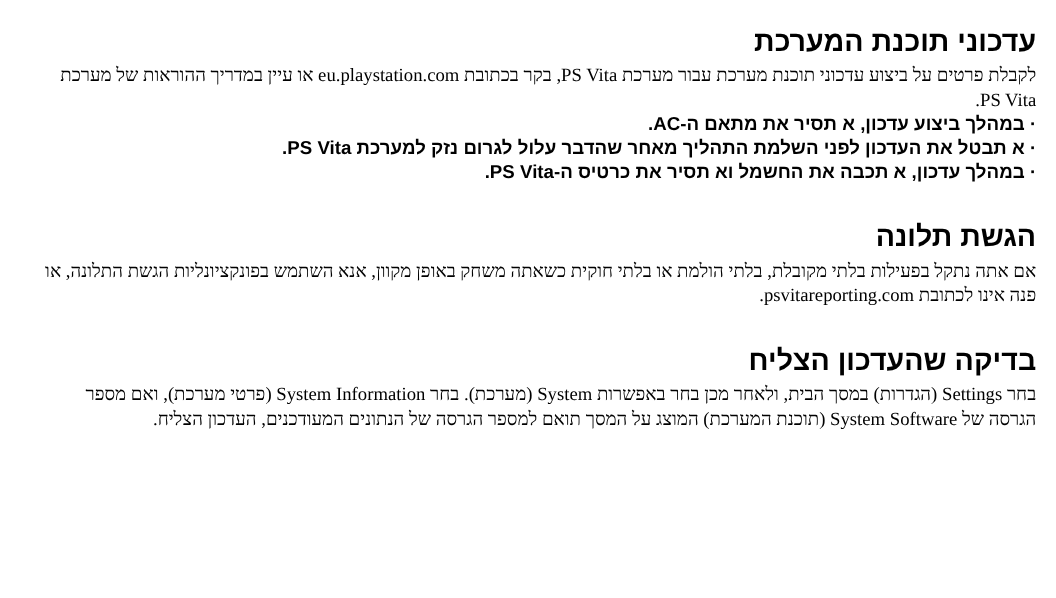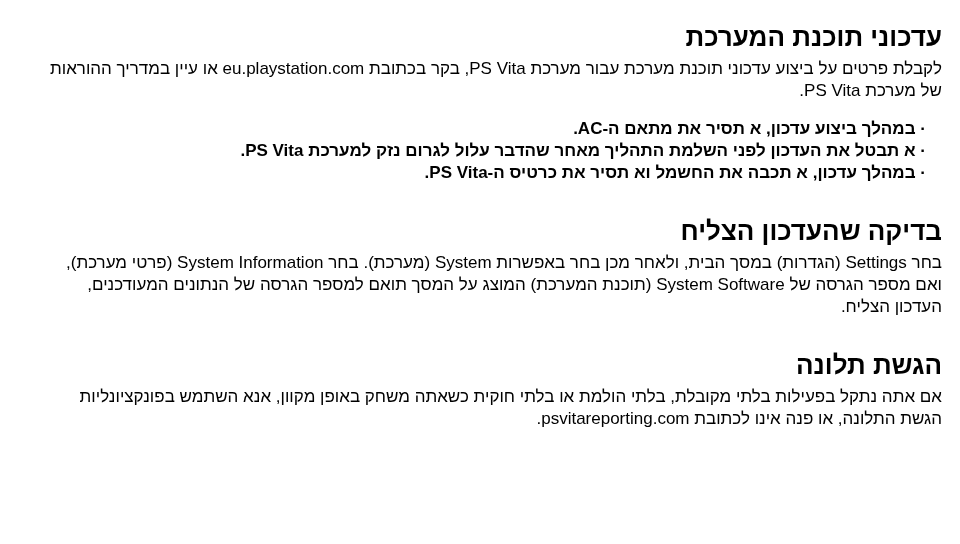--- a/index.html
+++ b/index.html
@@ -28,27 +28,28 @@
     margin: 32px 0 6px 0;
   }
   .doc section:first-child .section-heading {
     margin-top: 0;
   }
   .para {
     font-size: 17px;
     line-height: 22px;
     font-weight: normal;
     margin: 6px 0 0 0;
+    font-family: Liberation Serif, serif;
   }
   .para + .para {
     margin-top: 15px;
   }
   .bullets {
     list-style: none;
-    margin: 16px;
+    margin: 0;
     padding: 0;
     font-size: 17px;
     line-height: 22px;
     font-weight: bold;
     text-align: right;
   }
   .bullets li {
     margin: 0;
   }
   .bullet-marker {
@@ -64,22 +65,22 @@
     <h2 class="section-heading">עדכוני תוכנת המערכת</h2>
     <p class="para">לקבלת פרטים על ביצוע עדכוני תוכנת מערכת עבור מערכת PS Vita, בקר בכתובת eu.playstation.com או עיין במדריך ההוראות של מערכת PS Vita.</p>
     <ul class="bullets">
       <li><span class="bullet-marker">·</span> <span>במהלך ביצוע עדכון, א תסיר את מתאם ה-AC.</span></li>
       <li><span class="bullet-marker">·</span> <span>א תבטל את העדכון לפני השלמת התהליך מאחר שהדבר עלול לגרום נזק למערכת PS Vita.</span></li>
       <li><span class="bullet-marker">·</span> <span>במהלך עדכון, א תכבה את החשמל וא תסיר את כרטיס ה-PS Vita.</span></li>
     </ul>
   </section>
 
   <section>
-    <h2 class="section-heading">בדיקה שהעדכון הצליח</h2>
-    <p class="para">בחר Settings (הגדרות) במסך הבית, ולאחר מכן בחר באפשרות System (מערכת). בחר System Information (פרטי מערכת), ואם מספר הגרסה של System Software (תוכנת המערכת) המוצג על המסך תואם למספר הגרסה של הנתונים המעודכנים, העדכון הצליח.</p>
+    <h2 class="section-heading">הגשת תלונה</h2>
+    <p class="para">אם אתה נתקל בפעילות בלתי מקובלת, בלתי הולמת או בלתי חוקית כשאתה משחק באופן מקוון, אנא השתמש בפונקציונליות הגשת התלונה, או פנה אינו לכתובת psvitareporting.com.</p>
   </section>
 
   <section>
-    <h2 class="section-heading">הגשת תלונה</h2>
-    <p class="para">אם אתה נתקל בפעילות בלתי מקובלת, בלתי הולמת או בלתי חוקית כשאתה משחק באופן מקוון, אנא השתמש בפונקציונליות הגשת התלונה, או פנה אינו לכתובת psvitareporting.com.</p>
+    <h2 class="section-heading">בדיקה שהעדכון הצליח</h2>
+    <p class="para">בחר Settings (הגדרות) במסך הבית, ולאחר מכן בחר באפשרות System (מערכת). בחר System Information (פרטי מערכת), ואם מספר הגרסה של System Software (תוכנת המערכת) המוצג על המסך תואם למספר הגרסה של הנתונים המעודכנים, העדכון הצליח.</p>
   </section>
 
 </main>
 
 </body></html>

